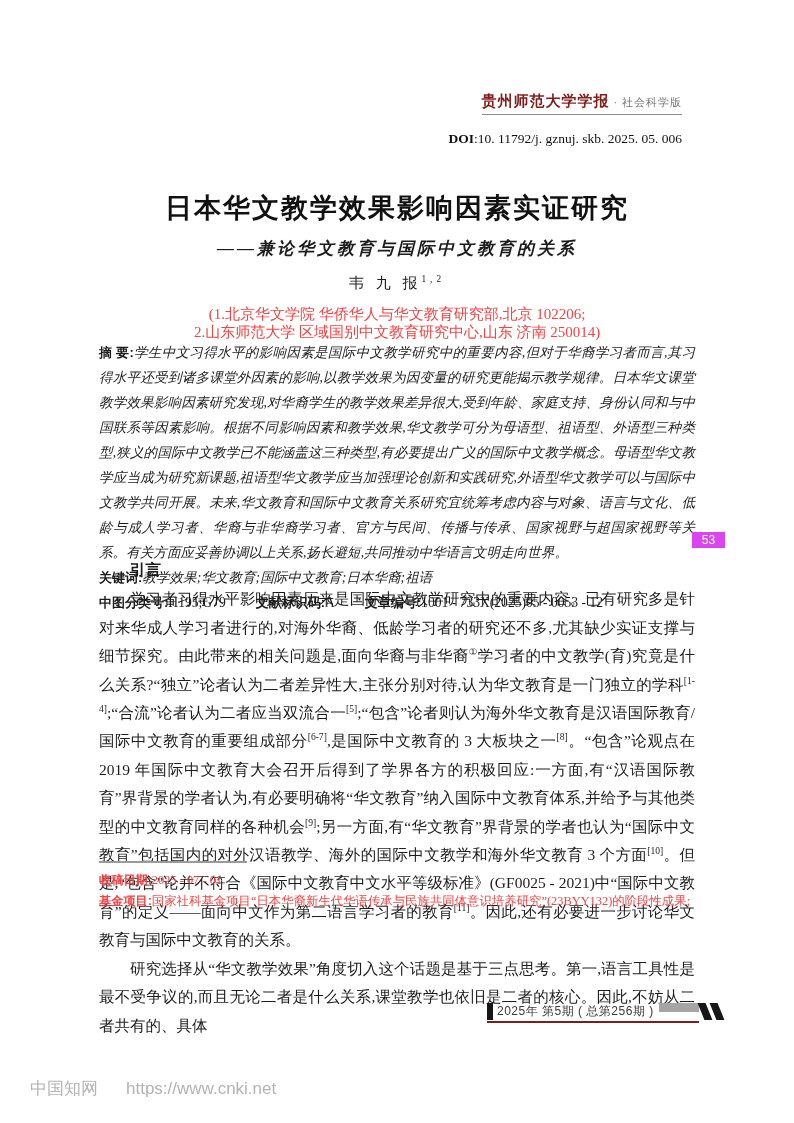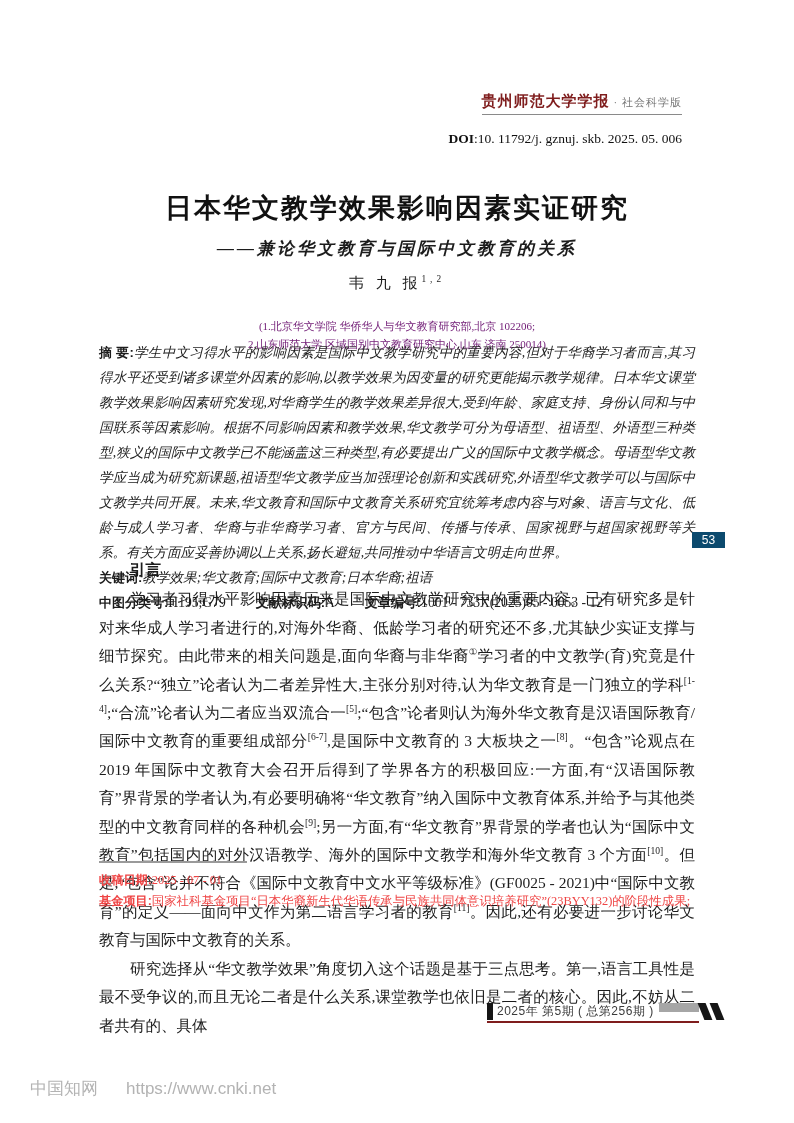--- a/index.html
+++ b/index.html
@@ -20,37 +20,37 @@
   .journal-name { font-weight: bold; font-size: 15px; letter-spacing: 1px; color: #7f1d1d; }
   .journal-edition { font-size: 11px; color: #777; letter-spacing: 1px; }
   .doi-line { top: 131px; right: 112px; font-size: 13.5px; color: #111; }
   .doi-label { font-weight: bold; margin-top: 41px; }
 
   
   .title-block { top: 190px; left: 99px; width: 596px; text-align: center; }
   .article-title { font-size: 27px; font-weight: bold; letter-spacing: 2px; color: #111; }
   .article-subtitle { margin-top: 11px; font-size: 17px; font-weight: bold; font-style: italic; letter-spacing: 3px; }
   .author-name { margin-top: 14px; font-size: 15px; letter-spacing: 4px; }
-  .affiliations { margin-top: 24px; font-size: 11px; line-height: 18px; color: #701a75; }
+  .affiliations { margin-top: 12px; font-size: 15px; line-height: 18px; color: #ef4444; }
 
   sup { font-size: 0.62em; vertical-align: super; line-height: 0; }
 
   
   .abstract-block { top: 340px; left: 99px; width: 596px; font-size: 13.6px; line-height: 25px; }
   .abstract-text, .keywords-text { font-style: italic; text-align: justify; }
   .lbl { font-family: "Liberation Sans", "DejaVu Sans", sans-serif; font-weight: bold; font-style: normal; font-size: 13px; }
   .abstract-p { text-align: justify; margin: 0; }
   .kw-line { margin: 0; }
   .clc-line { margin: 0; font-style: normal; }
   .clc-line .val { margin-right: 2.2em; }
 
   
   .page-badge {
     top: 532px; left: 692px; width: 33px; height: 16px;
-    background: #0c4a6e; color: #ffffff;
+    background: #d946ef; color: #ffffff;
     font-size: 12px; line-height: 16px; text-align: center;
     font-family: "Liberation Sans", sans-serif;
   }
 
   
   .main-block { top: 556px; left: 99px; width: 596px; font-size: 15.5px; line-height: 28.4px; }
   .section-heading { font-weight: bold; text-indent: 2em; margin: 0 0 1px 0; }
   .body-p { margin: 0; text-indent: 2em; text-align: justify; }
 
   

